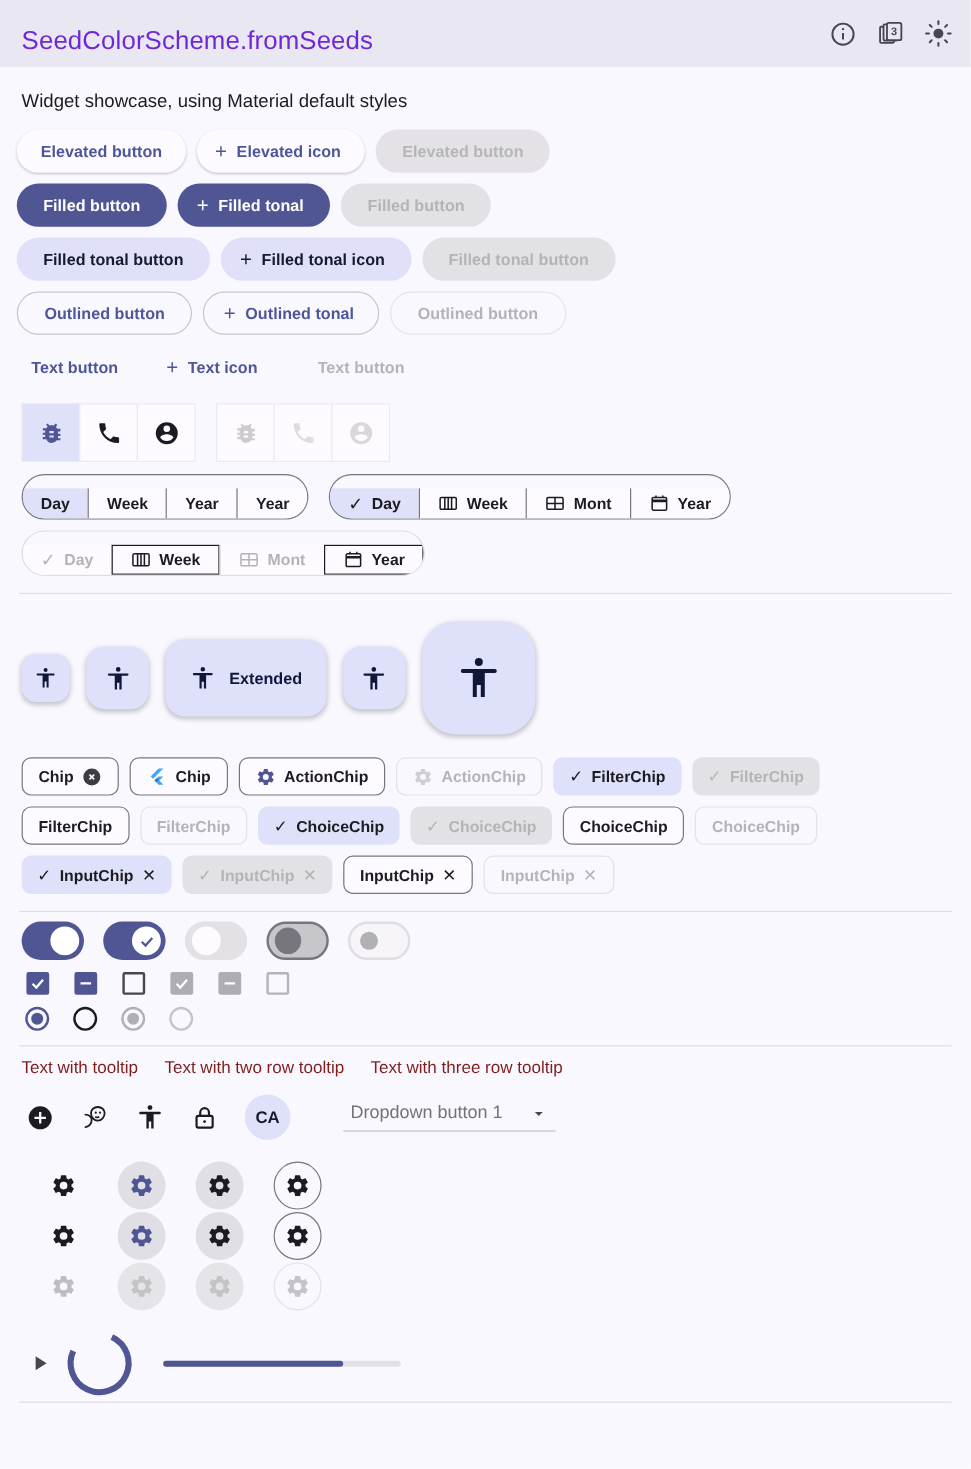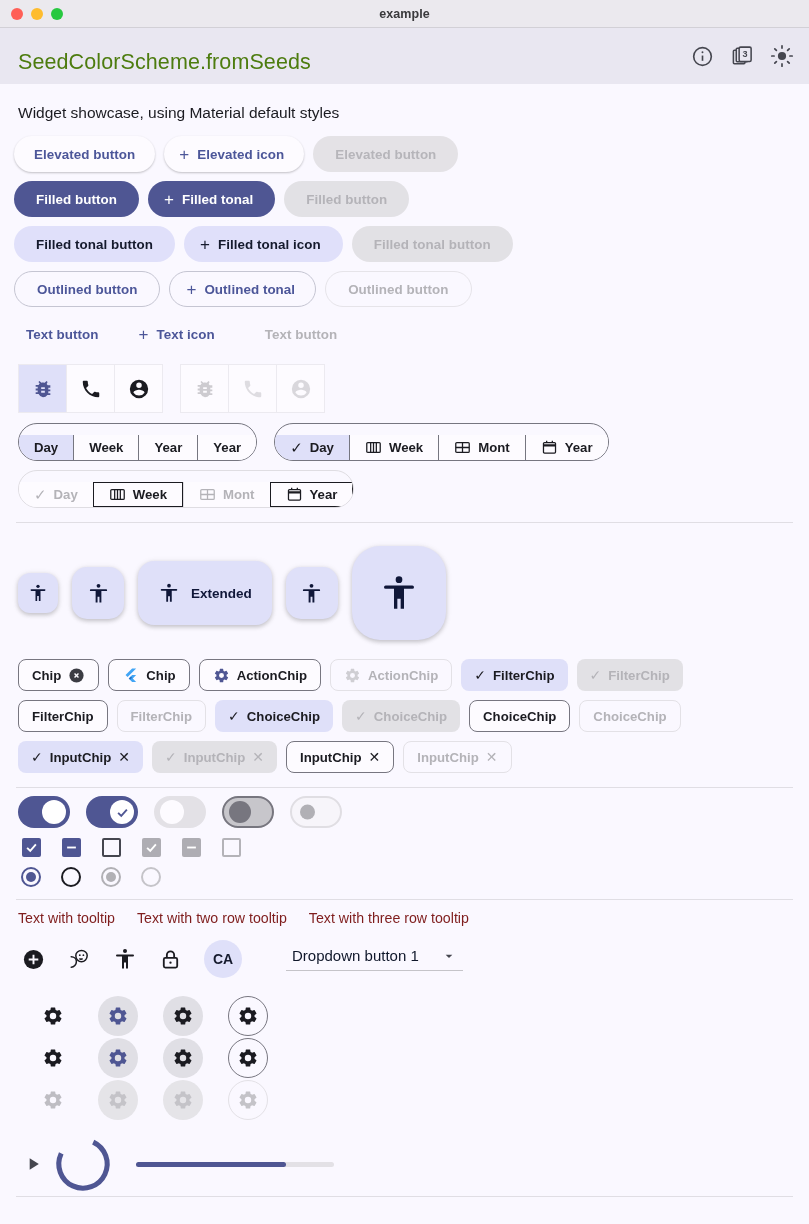--- a/index.html
+++ b/index.html
@@ -24,21 +24,21 @@
   .win-title {
     position: absolute; left: 0; right: 0; text-align: center;
     font-size: 12.5px; font-weight: bold; color: #3a3a3c; letter-spacing: .1px;
   }
 
   
   .appbar {
     height: 56px; background: #e9e7f1; display: flex; align-items: center;
     padding: 0 14px 0 18px; flex: none;
   }
-  .appbar-title { font-size: 21.5px; color: #4d7c0f; letter-spacing: .1px; flex: 1; margin-top: 12px; }
+  .appbar-title { font-size: 21.5px; color: #6d28d9; letter-spacing: .1px; flex: 1; margin-top: 12px; }
   .appbar-actions { display: flex; align-items: center; gap: 14px; }
   .ab-icon { width: 26px; height: 26px; display: flex; align-items: center; justify-content: center; color: #45464f; cursor: pointer; }
 
   
   .content { flex: 1; overflow: hidden; padding: 0 14px; background: #faf8ff; }
   .showcase-title { font-size: 15.5px; color: #1b1b21; margin: 20px 0 14px 4px; }
 
   .row { display: flex; align-items: center; flex-wrap: nowrap; gap: 9px; margin-bottom: 9px; }
 
   
@@ -148,21 +148,21 @@
 
   
   .ttrow { display: flex; gap: 22px; padding-left: 4px; margin: 10px 0 14px; font-size: 14.2px; color: #7f1d1d; }
 
   
   .miscrow { display: flex; align-items: center; gap: 22px; padding-left: 8px; margin-bottom: 18px; }
   .miscrow .mi { display: flex; align-items: center; justify-content: center; cursor: pointer; }
   .avatar { width: 38px; height: 38px; border-radius: 50%; background: #dfe0f9; color: #151a2d;
             display: flex; align-items: center; justify-content: center; font-size: 14px; font-weight: bold; }
   .dropdown { display: flex; align-items: center; gap: 22px; padding: 0 6px 6px; border-bottom: 1px solid #c5c4c9; margin-left: 22px; cursor: pointer; }
-  .dropdown .dd-label { font-size: 15px; color: #0f172a; }
+  .dropdown .dd-label { font-size: 15px; color: #737373; }
 
   
   .ibgrid { margin-left: 6px; }
   .ibgrid .hdr { display: flex; margin-bottom: 4px; }
   .ibgrid .hdr div { width: 65px; text-align: center; font-size: 13.5px; color: #1b1b21; }
   .ibgrid .grow { display: flex; align-items: center; margin-bottom: 2px; }
   .ibgrid .gcell { width: 65px; display: flex; align-items: center; justify-content: center; }
   .ibtn { width: 40px; height: 40px; border-radius: 50%; display: flex; align-items: center; justify-content: center; cursor: pointer; }
   .ibtn.plain { background: transparent; color: #1b1b21; }
   .ibtn.filled { background: #e0dfe5; color: #4f5693; }
@@ -179,28 +179,20 @@
   .spinner { width: 58px; height: 58px; }
   .linear { width: 198px; height: 5px; border-radius: 3px; background: #e3e1e6; position: relative; margin-left: 18px; }
   .linear .fill { position: absolute; left: 0; top: 0; bottom: 0; border-radius: 3px; background: #4f5693; }
   .bottomrule { height: 1px; background: #e0dee4; margin: 0 2px; }
 </style>
 </head>
 <body>
 
 <div class="window">
 
-  <div class="titlebar">
-    <div class="traffic">
-      <div class="dot red"></div>
-      <div class="dot amber"></div>
-      <div class="dot green"></div>
-    </div>
-    <div class="win-title">example</div>
-  </div>
 
   <div class="appbar">
     <div class="appbar-title">SeedColorScheme.fromSeeds</div>
     <div class="appbar-actions">
       <div class="ab-icon">
         <svg viewBox="0 0 24 24" width="23" height="23" fill="none" stroke="currentColor" stroke-width="1.7">
           <circle cx="12" cy="12" r="9.2"></circle>
             <line x1="12" y1="11" x2="12" y2="16.5"></line>
             <circle cx="12" cy="7.6" r="1" fill="currentColor" stroke="none"></circle>
         </svg>

